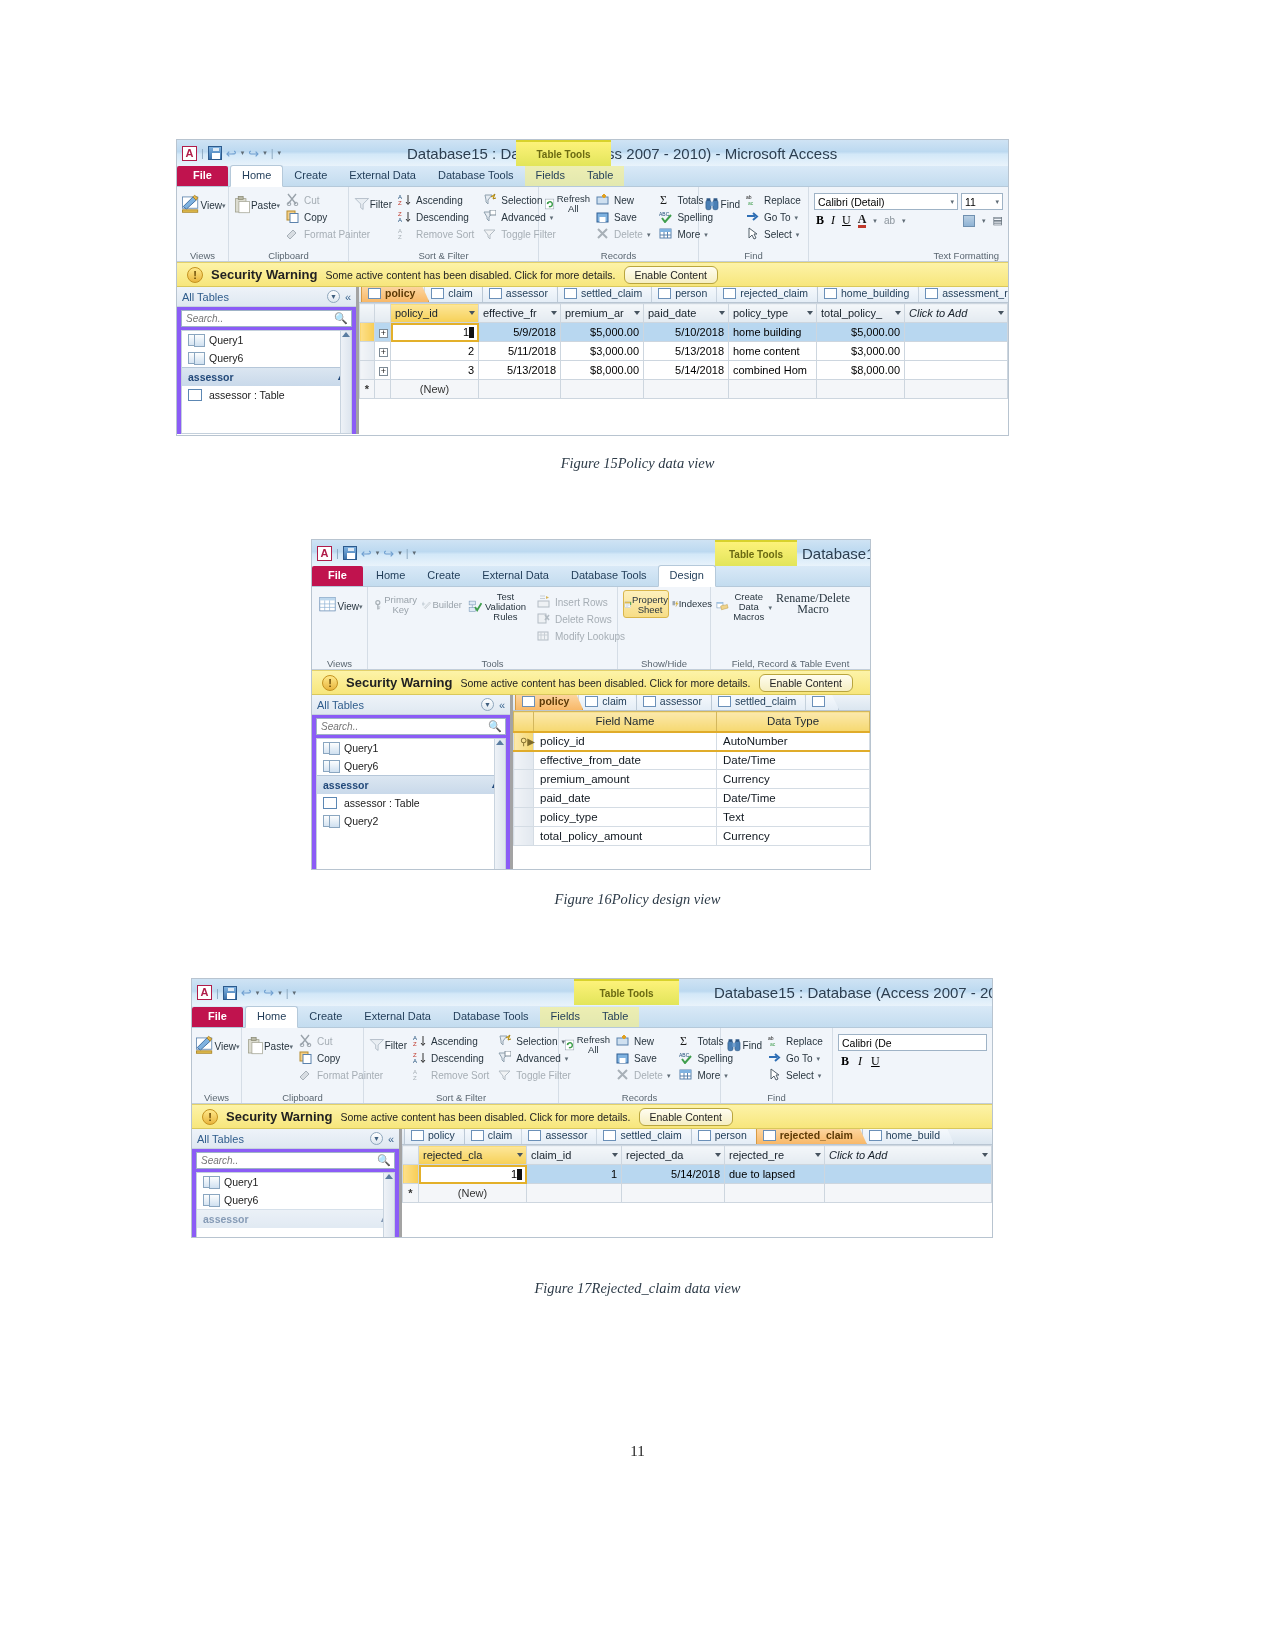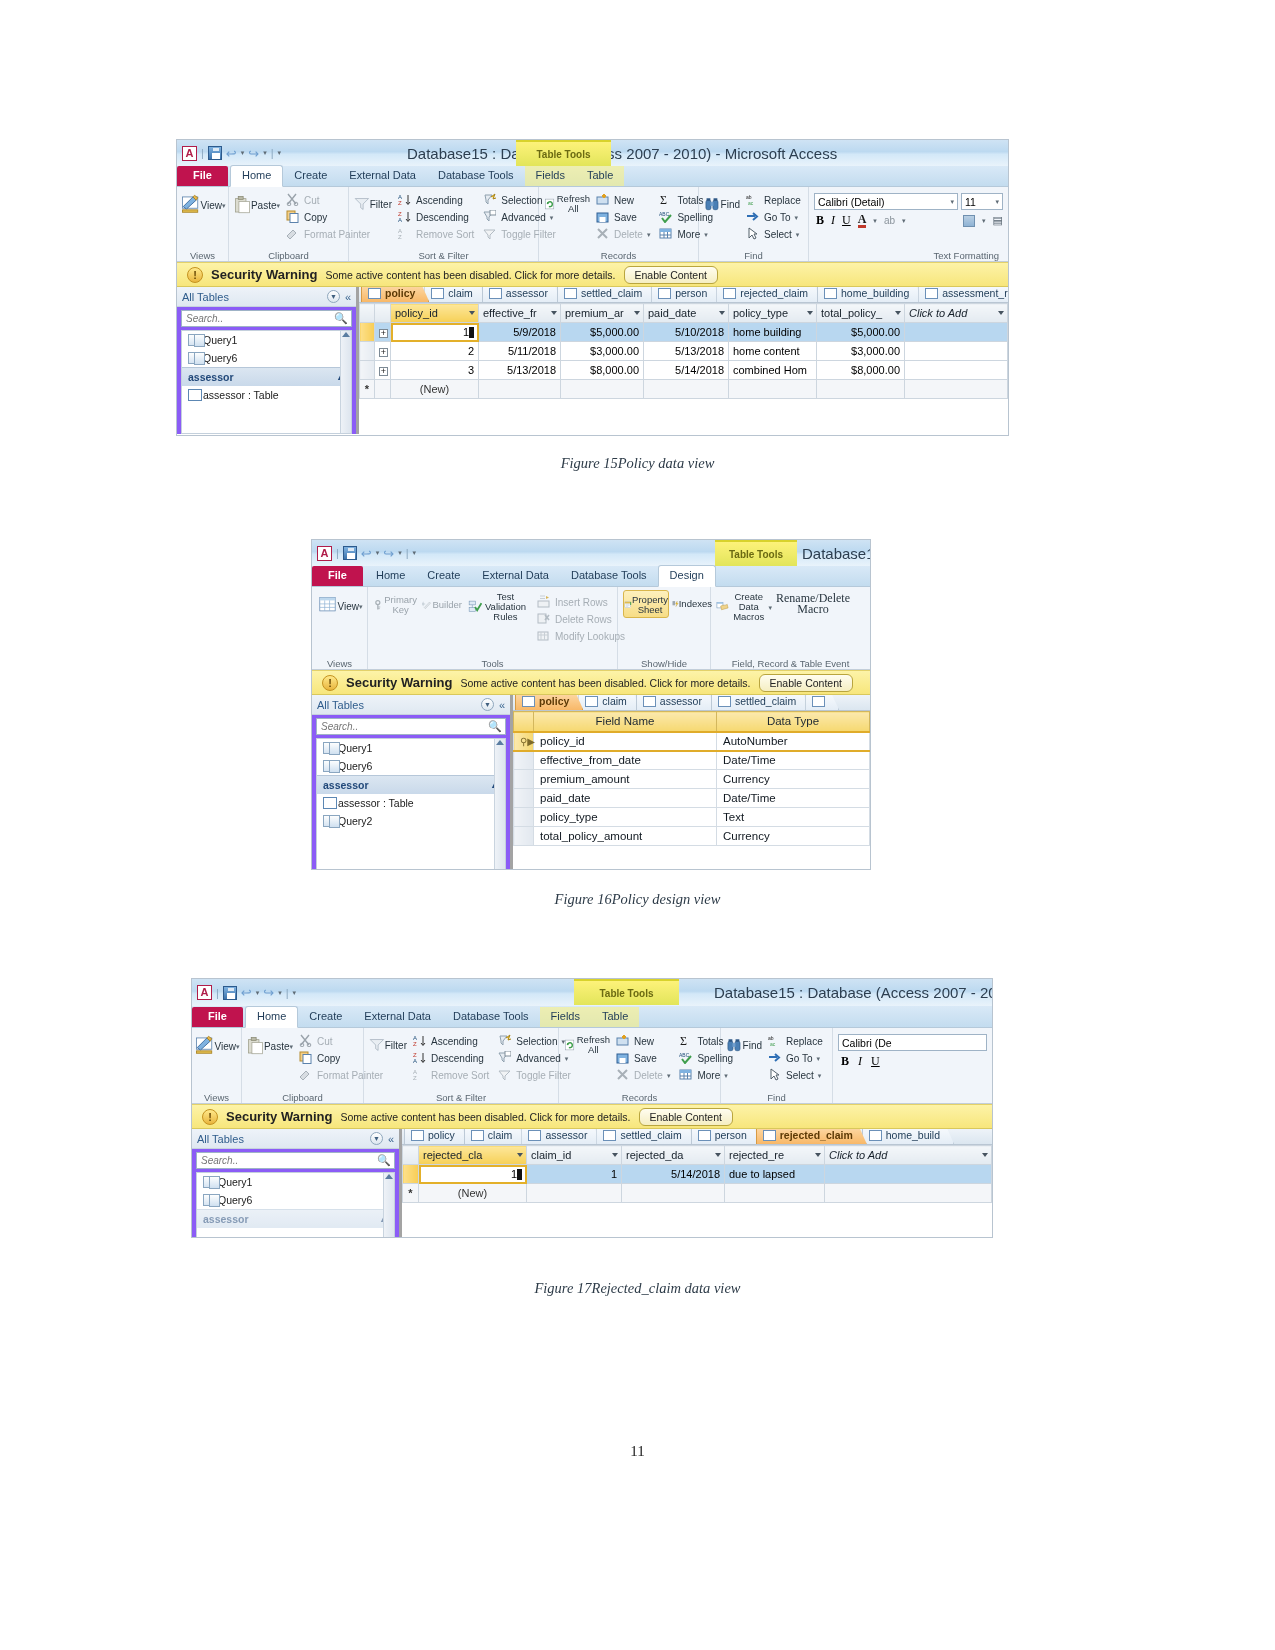--- a/index.html
+++ b/index.html
@@ -86,21 +86,21 @@
   .navhead .t { font-size:11px; color:#2f5c8c; }
   .navhead .ctl { display:flex; align-items:center; gap:5px; color:#3a6590; font-size:10px; }
   .circ { width:13px; height:13px; border-radius:50%; border:1px solid #8fa7bd;
      background:linear-gradient(#fff,#dde7f0); font-size:7px; line-height:11px; text-align:center; color:#40607f; }
   .navsearch { margin:3px 4px; display:flex; align-items:center;
      background:#fff; border:1px solid #9fb3c6; }
   .navsearch input { border:0; outline:0; flex:1; font-style:italic; font-size:10px;
      color:#555; padding:2px 4px; background:transparent; font-family:"Liberation Sans",sans-serif; }
   .mag { color:#2f6fb5; font-size:11px; padding-right:3px; }
   .navlist { background:#fff; margin:0 4px; border:1px solid #c4d0dc; flex:1; overflow:hidden; position:relative; }
-  .navitem { display:flex; align-items:center; gap:1px; padding:3px 6px; font-size:10.5px; color:#1a1a1a; }
+  .navitem { display:flex; align-items:center; gap:7px; padding:3px 6px; font-size:10.5px; color:#1a1a1a; }
   .navgroup { display:flex; align-items:center; justify-content:space-between;
      background:linear-gradient(to bottom,#dbe6f1,#c9d9ea); padding:3px 6px;
      font-size:10.5px; font-weight:bold; color:#22497a; border-top:1px solid #b6c7d9; }
   .qico { width:14px; height:12px; background:linear-gradient(#fdfefe,#d6e4f2);
      border:1px solid #8aa6c0; position:relative; }
   .qico:after { content:""; position:absolute; left:5px; top:-1px; width:9px; height:11px;
      background:linear-gradient(#fdfefe,#cfe0f0); border:1px solid #8aa6c0; }
   .tico { width:14px; height:12px; background:#fff; border:1px solid #5c87b3; }
   .tico:before { content:""; position:absolute; }
   .navscroll { position:absolute; right:0; top:0; bottom:0; width:11px;

